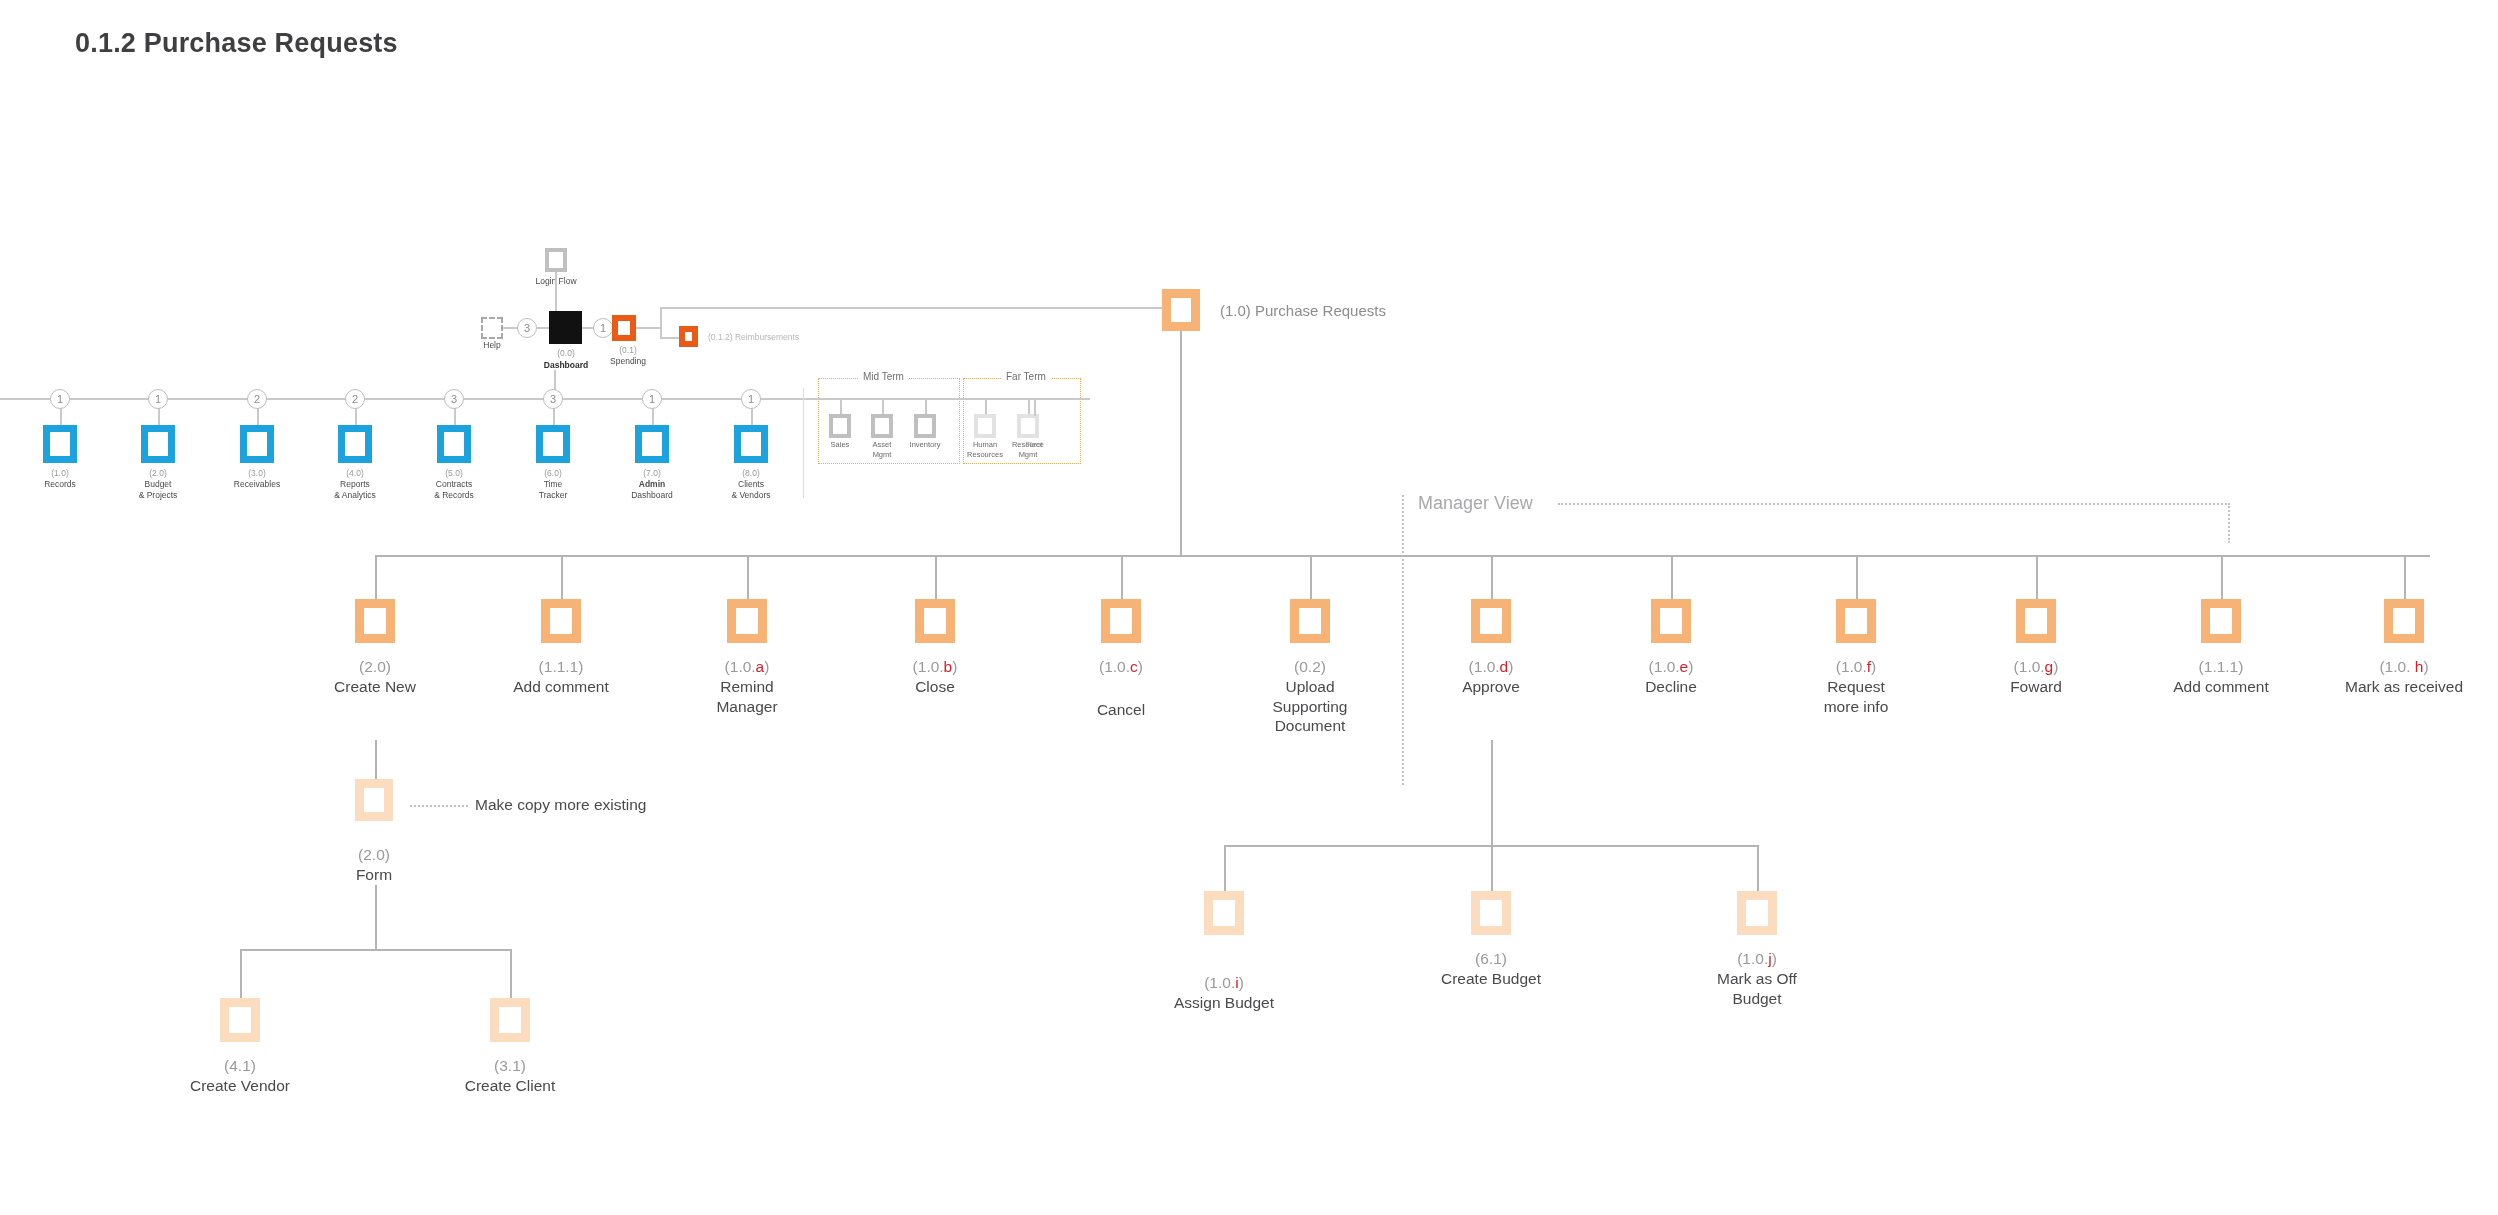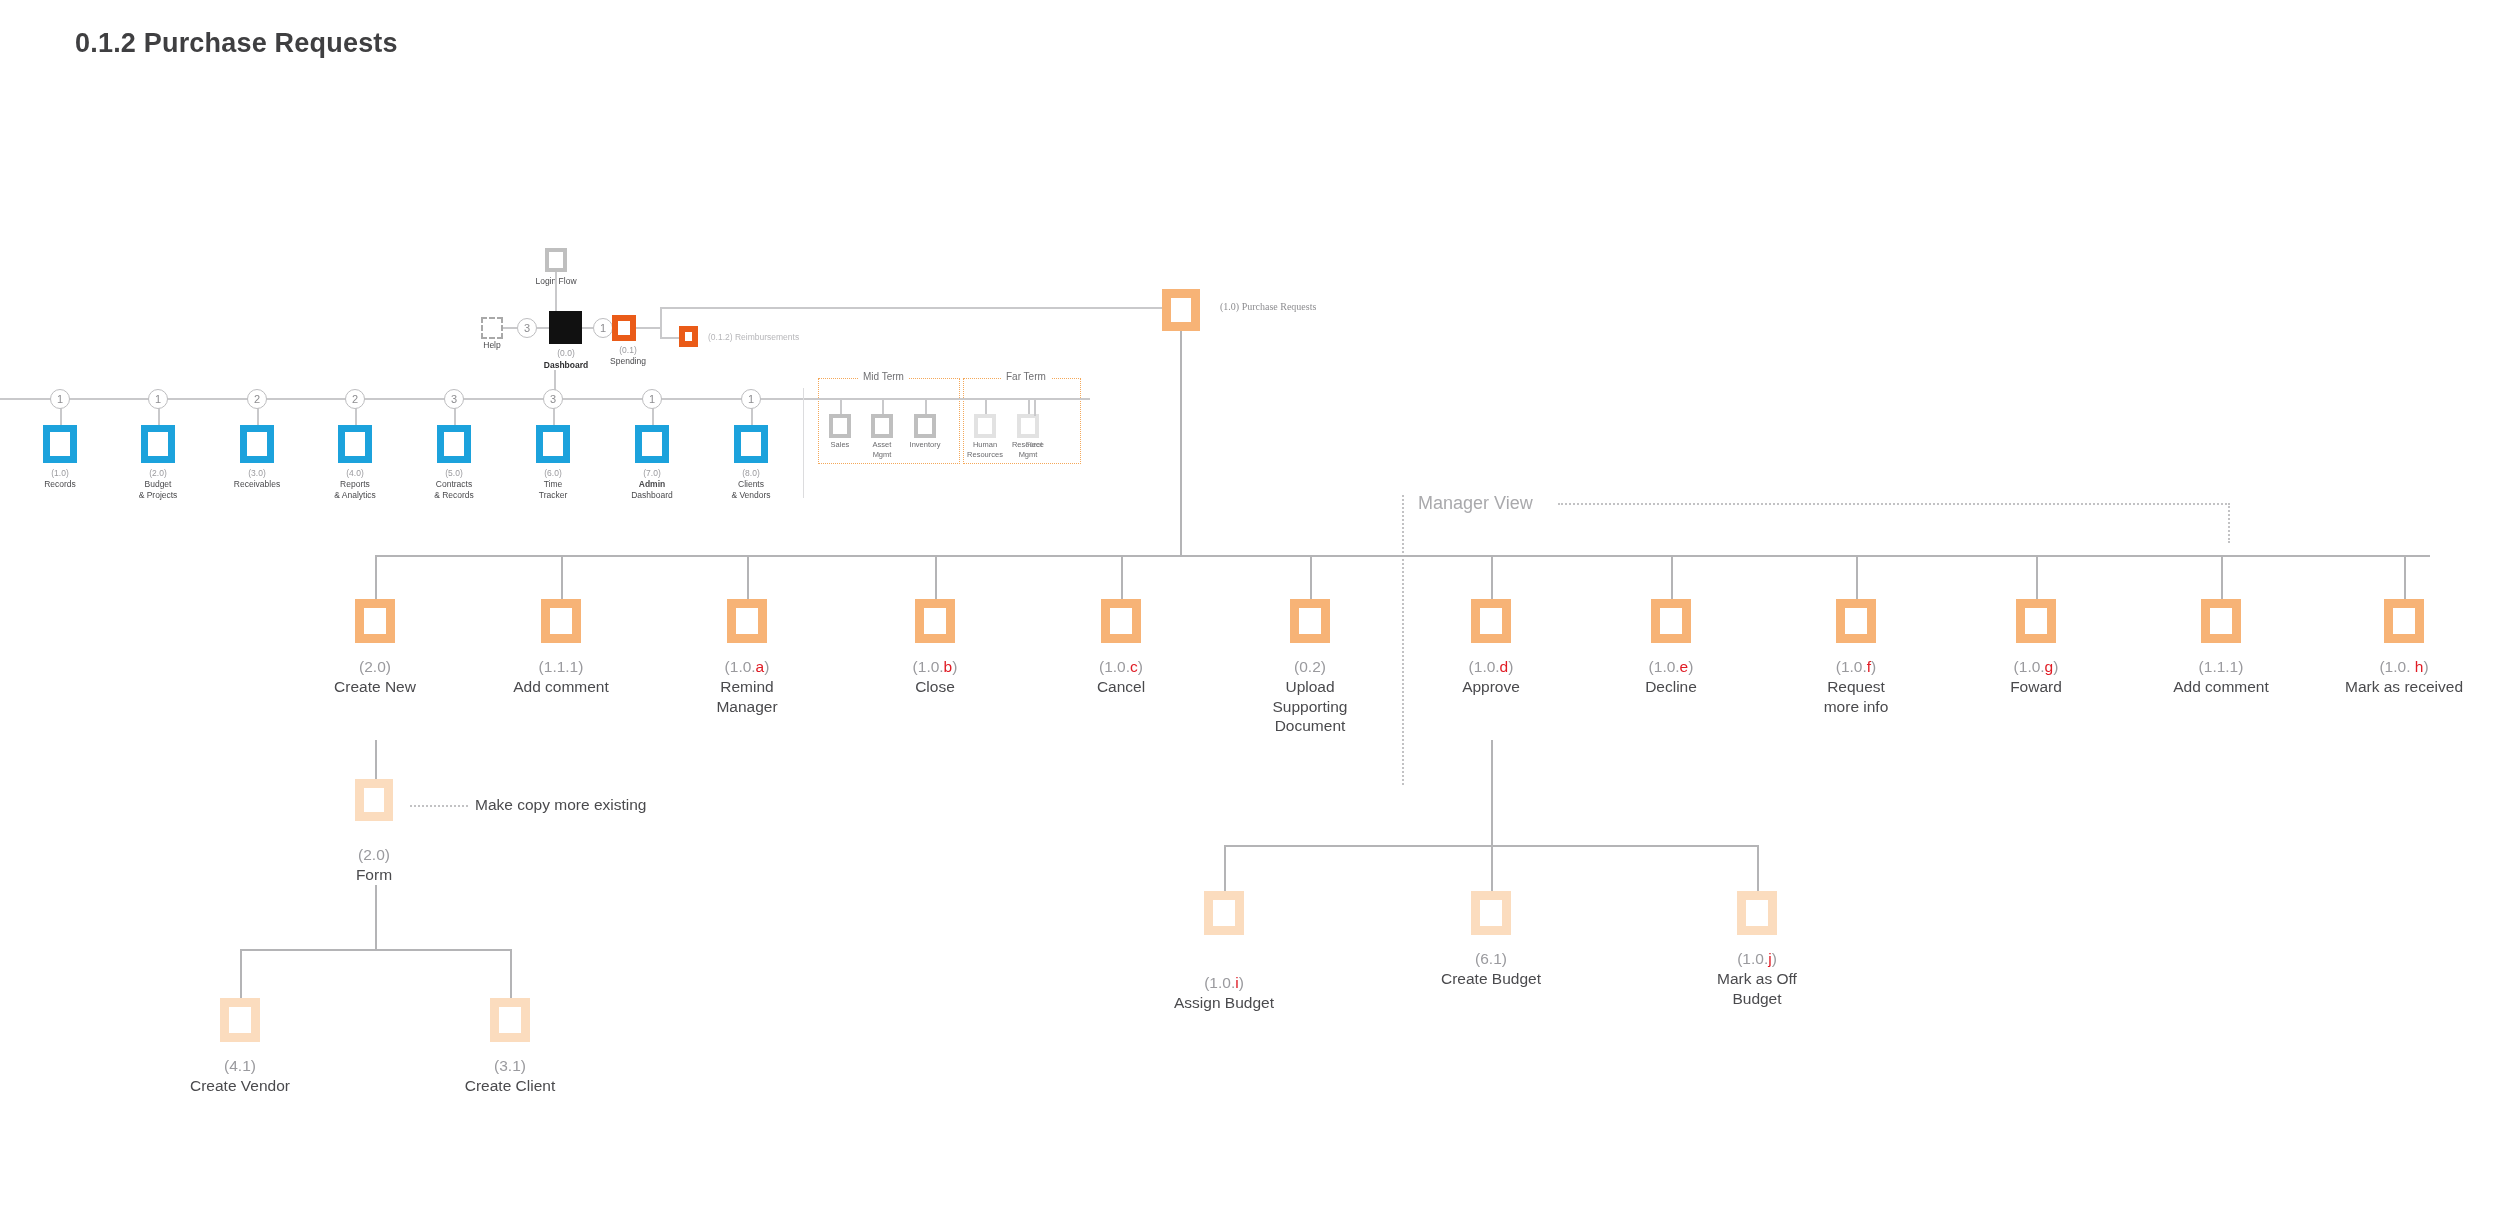--- a/index.html
+++ b/index.html
@@ -87,21 +87,21 @@
 <div class="ln h thin" style="left:636px;top:327px;width:24px;"></div>
 <div class="ln v thin" style="left:660px;top:308px;height:30px;"></div>
 <div class="ln h thin" style="left:660px;top:337px;width:20px;"></div>
 
 <div class="node orange-strong" style="left:679px;top:326px;width:19px;height:21px;"></div>
 <div class="lbl small left" style="left:684px;top:332px;width:200px;color:#b6b6b9;padding-left:24px;">(0.1.2) Reimbursements</div>
 
 <div class="ln h thin" style="left:660px;top:307px;width:502px;"></div>
 
 <div class="node orange-mid" style="left:1162px;top:289px;width:38px;height:42px;"></div>
-<div class="lbl left" style="left:1220px;top:301px;width:320px;font-size:10px;color:#8d8d90;font-family:Liberation Serif, serif;">(1.0) Purchase Requests</div>
+<div class="lbl left" style="left:1220px;top:301px;width:320px;font-size:15px;color:#8d8d90;">(1.0) Purchase Requests</div>
 
 <div class="ln v" style="left:1180px;top:331px;height:224px;"></div>
 
 <div class="ln h thin" style="left:0px;top:398px;width:805px;"></div>
 <div class="ln v thin" style="left:554px;top:370px;height:28px;"></div>
 
 <div id="modules-layer">
     <div class="ln v thin" style="left: 60px; top: 408px; height: 20px;"></div>
     <div class="badge" style="left: 50px; top: 389px;">1</div>
     <div class="node blue" style="left: 43px; top: 425px; width: 34px; height: 38px;"></div>
@@ -237,21 +237,21 @@
     <div class="ln v" style="left: 935px; top: 555px; height: 45px;"></div>
     <div class="node orange-mid" style="left: 915px; top: 599px; width: 40px; height: 44px;"></div>
     <div class="lbl big" style="left: 840px; top: 657px; width: 190px;">
       <span class="code">(1.0.<span class="sfx">b</span>)</span>
       <span style="display: block;">Close</span>
     </div>
     <div class="ln v" style="left: 1121px; top: 555px; height: 45px;"></div>
     <div class="node orange-mid" style="left: 1101px; top: 599px; width: 40px; height: 44px;"></div>
     <div class="lbl big" style="left: 1026px; top: 657px; width: 190px;">
       <span class="code">(1.0.<span class="sfx">c</span>)</span>
-      <span style="display: block;">Cancel</span>
+      <span style="display: block; margin-top: 23px;">Cancel</span>
     </div>
     <div class="ln v" style="left: 1310px; top: 555px; height: 45px;"></div>
     <div class="node orange-mid" style="left: 1290px; top: 599px; width: 40px; height: 44px;"></div>
     <div class="lbl big" style="left: 1215px; top: 657px; width: 190px;">
       <span class="code">(0.2)</span>
       <span style="display: block;">Upload</span>
       <span style="display: block;">Supporting</span>
       <span style="display: block;">Document</span>
     </div>
     <div class="ln v" style="left: 1491px; top: 555px; height: 45px;"></div>

